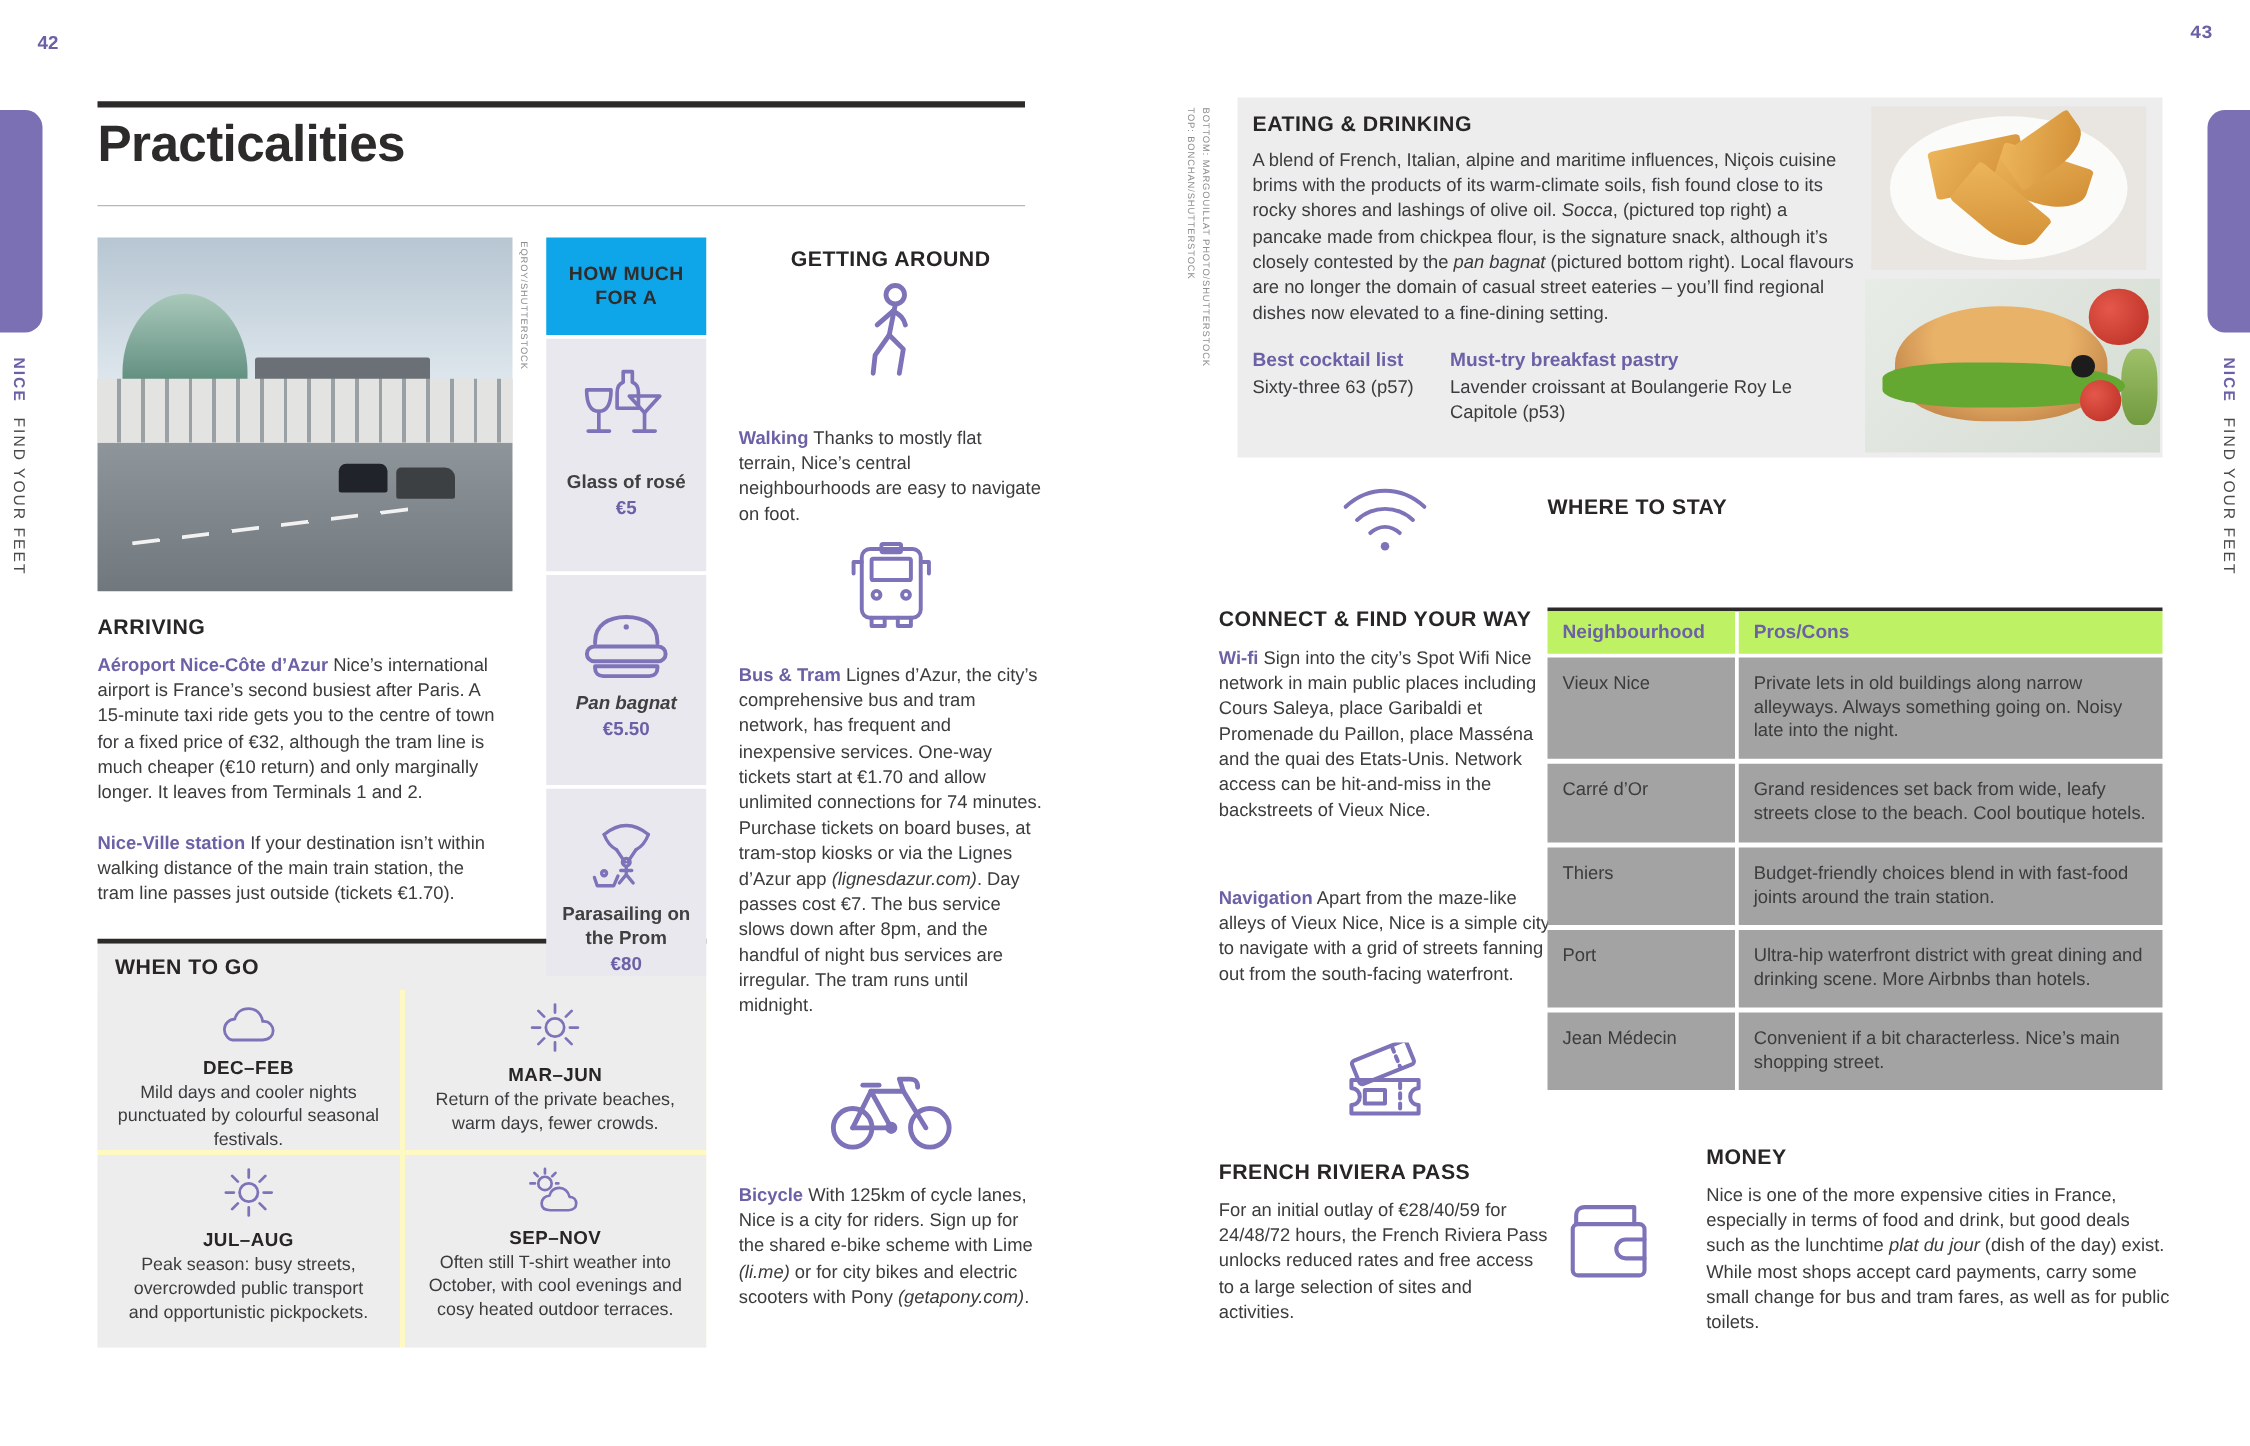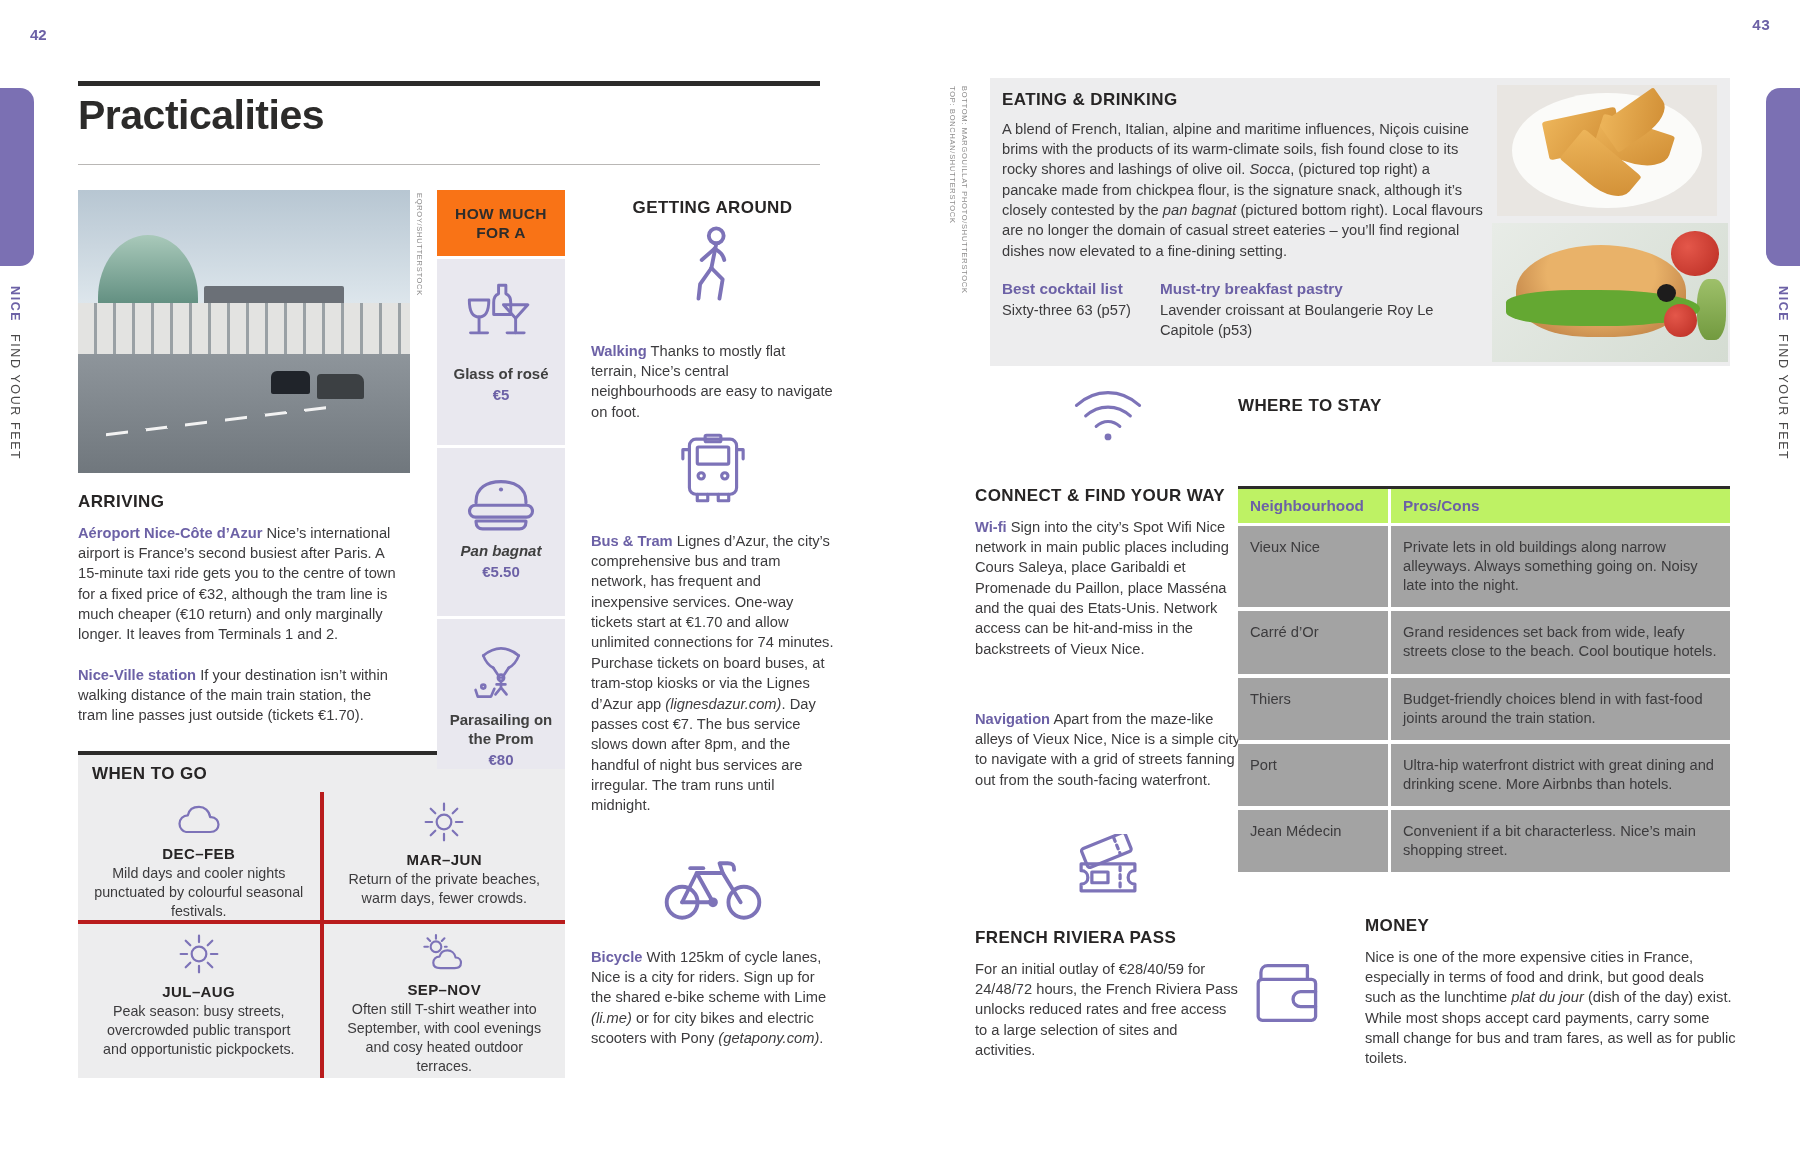--- a/index.html
+++ b/index.html
@@ -19,28 +19,28 @@
   .i{font-style:italic;}
   .rule{background:#2c2b2a;}
   .rule-thin{background:#b9b7b5;}
   .panel{background:#ededee;}
   .ic{fill:none;stroke:#7d73b8;stroke-width:2.4;stroke-linecap:round;stroke-linejoin:round;}
   .icf{fill:#7d73b8;stroke:none;}
 
   
   .wtg{width:487px;}
   .wtg-band{background:#ededee;height:37px;display:flex;align-items:center;padding-left:14px;box-sizing:border-box;}
-  .wtg-grid{display:grid;grid-template-columns:1fr 1fr;grid-template-rows:128px 154px;gap:4px;background:#b91c1c;}
+  .wtg-grid{display:grid;grid-template-columns:1fr 1fr;grid-template-rows:128px 154px;gap:4px;background:#fef9c3;}
   .wtg-cell{background:#ededee;text-align:center;padding:8px 16px 0;box-sizing:border-box;}
   .wtg-months{font-size:15px;font-weight:bold;color:#272525;letter-spacing:.4px;margin-top:3px;}
   .wtg-text{font-size:14.3px;line-height:1.33;margin-top:2px;}
 
   
   .hm{width:128px;display:flex;flex-direction:column;gap:3px;}
-  .hm-head{background:#f97316;height:66px;display:flex;align-items:center;justify-content:center;
+  .hm-head{background:#0ea5e9;height:78px;display:flex;align-items:center;justify-content:center;
            text-align:center;font-size:15.5px;font-weight:bold;color:#2e2d2c;letter-spacing:.4px;line-height:1.25;padding:0 14px;box-sizing:border-box;}
   .hm-cell{background:#e9e8ef;display:flex;flex-direction:column;align-items:center;justify-content:flex-start;
            text-align:center;padding-top:20px;box-sizing:border-box;}
   .hm-label{font-size:15px;font-weight:bold;color:#404040;line-height:1.25;margin-top:10px;padding:0 6px;}
   .hm-price{font-size:15px;font-weight:bold;color:#6c61a6;margin-top:2px;}
 
   
   .pick-label{font-size:15.3px;font-weight:bold;color:#6c61a6;}
   .pick-value{font-size:14.7px;line-height:1.35;color:#3c3b3d;margin-top:3px;}
 
@@ -140,21 +140,21 @@
         <div class="wtg-months">JUL–AUG</div>
         <div class="wtg-text">Peak season: busy streets, overcrowded public transport and opportunistic pickpockets.</div>
       </div>
       <div class="wtg-cell">
         <svg class="ic" width="50" height="42" viewBox="0 0 56 46">
           <circle cx="19" cy="16" r="6"></circle>
             <path d="M19 3v4M6 16h4M9.5 6.5l3 3M28.5 6.5l-3 3M31 16h-2"></path>
           <path d="M24 40h16c5 0 7-3 7-6s-2-6-6-6c-1-5-5-8-9-8-5 0-8 3-9 7-4 0-7 3-7 7s3 6 8 6z"></path>
         </svg>
         <div class="wtg-months">SEP–NOV</div>
-        <div class="wtg-text">Often still T-shirt weather into September, with cool evenings and cosy heated outdoor terraces.</div>
+        <div class="wtg-text">Often still T-shirt weather into October, with cool evenings and cosy heated outdoor terraces.</div>
       </div>
     </div>
   </div>
 
   <div class="abs hm" style="left:437px;top:190px;">
     <div class="hm-head">HOW MUCH FOR A</div>
     <div class="hm-cell" style="height:186px;">
       <svg class="ic" width="78" height="76" viewBox="0 0 64 60">
         <path d="M30 4h6v7c3 1 4 4 4 7v10H26V18c0-3 1-6 4-7z"></path>
         <path d="M6 16q0 14 8 14t8-14z"></path>

